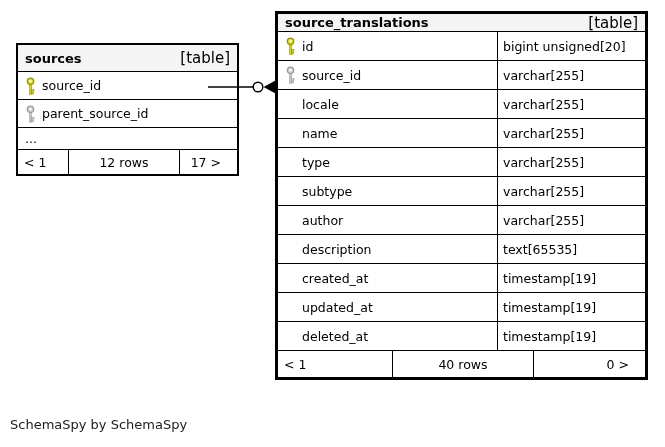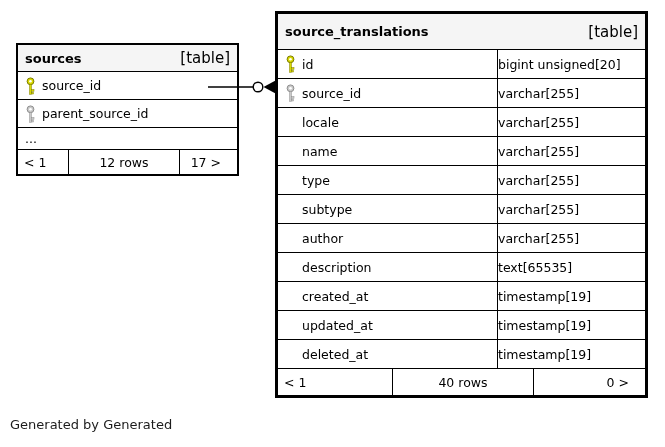--- a/index.html
+++ b/index.html
@@ -25,21 +25,21 @@
   .tbl-header {
     display: flex;
     justify-content: space-between;
     align-items: center;
     background: #f5f5f5;
     border-bottom: 1px solid #000000;
     box-sizing: border-box;
     padding: 0 7px;
     height: 27px;
   }
-  .tbl-right .tbl-header { height: 36px; }
+  .tbl-right .tbl-header { height: 18px; }
   .tbl-name  { font-weight: bold; font-size: 13px; }
   .tbl-badge { font-size: 15px; }
 
   .tbl-row {
     display: flex;
     align-items: stretch;
     border-bottom: 1px solid #000000;
     box-sizing: border-box;
     height: 29px;
     background: #ffffff;
@@ -59,20 +59,21 @@
   }
   .ellipsis-row .cell-name { gap: 0; }
   .key-slot { width: 11px; height: 18px; flex: 0 0 11px; display: flex; align-items: center; }
   .cell-type {
     flex: 0 0 148px;
     width: 148px;
     border-left: 1px solid #000000;
     box-sizing: border-box;
     display: flex;
     align-items: center;
+    padding-left: 5px;
     white-space: nowrap;
   }
 
   .tbl-footer { display: flex; align-items: stretch; height: 24px; font-size: 12.5px; }
   .tbl-right .tbl-footer { height: 26px; }
   .f-cell { display: flex; align-items: center; box-sizing: border-box; }
   .f-prev { justify-content: flex-start; padding-left: 6px; }
   .f-rows { flex: 1 1 auto; justify-content: center; border-left: 1px solid #000000; }
   .f-next { justify-content: flex-end; padding-right: 16px; border-left: 1px solid #000000; }
   .tbl-left  .f-prev { width: 50px; }
@@ -244,15 +245,15 @@
         </div>
         <div class="cell-type">timestamp[19]</div>
       </div>
       <div class="tbl-footer">
         <div class="f-cell f-prev">&lt; 1</div>
         <div class="f-cell f-rows">40 rows</div>
         <div class="f-cell f-next">0 &gt;</div>
       </div>
     </div>
 
-  <div class="footer-note">Generated by Generated</div>
+  <div class="footer-note">SchemaSpy by SchemaSpy</div>
 
 </div>
 
 </body></html>

